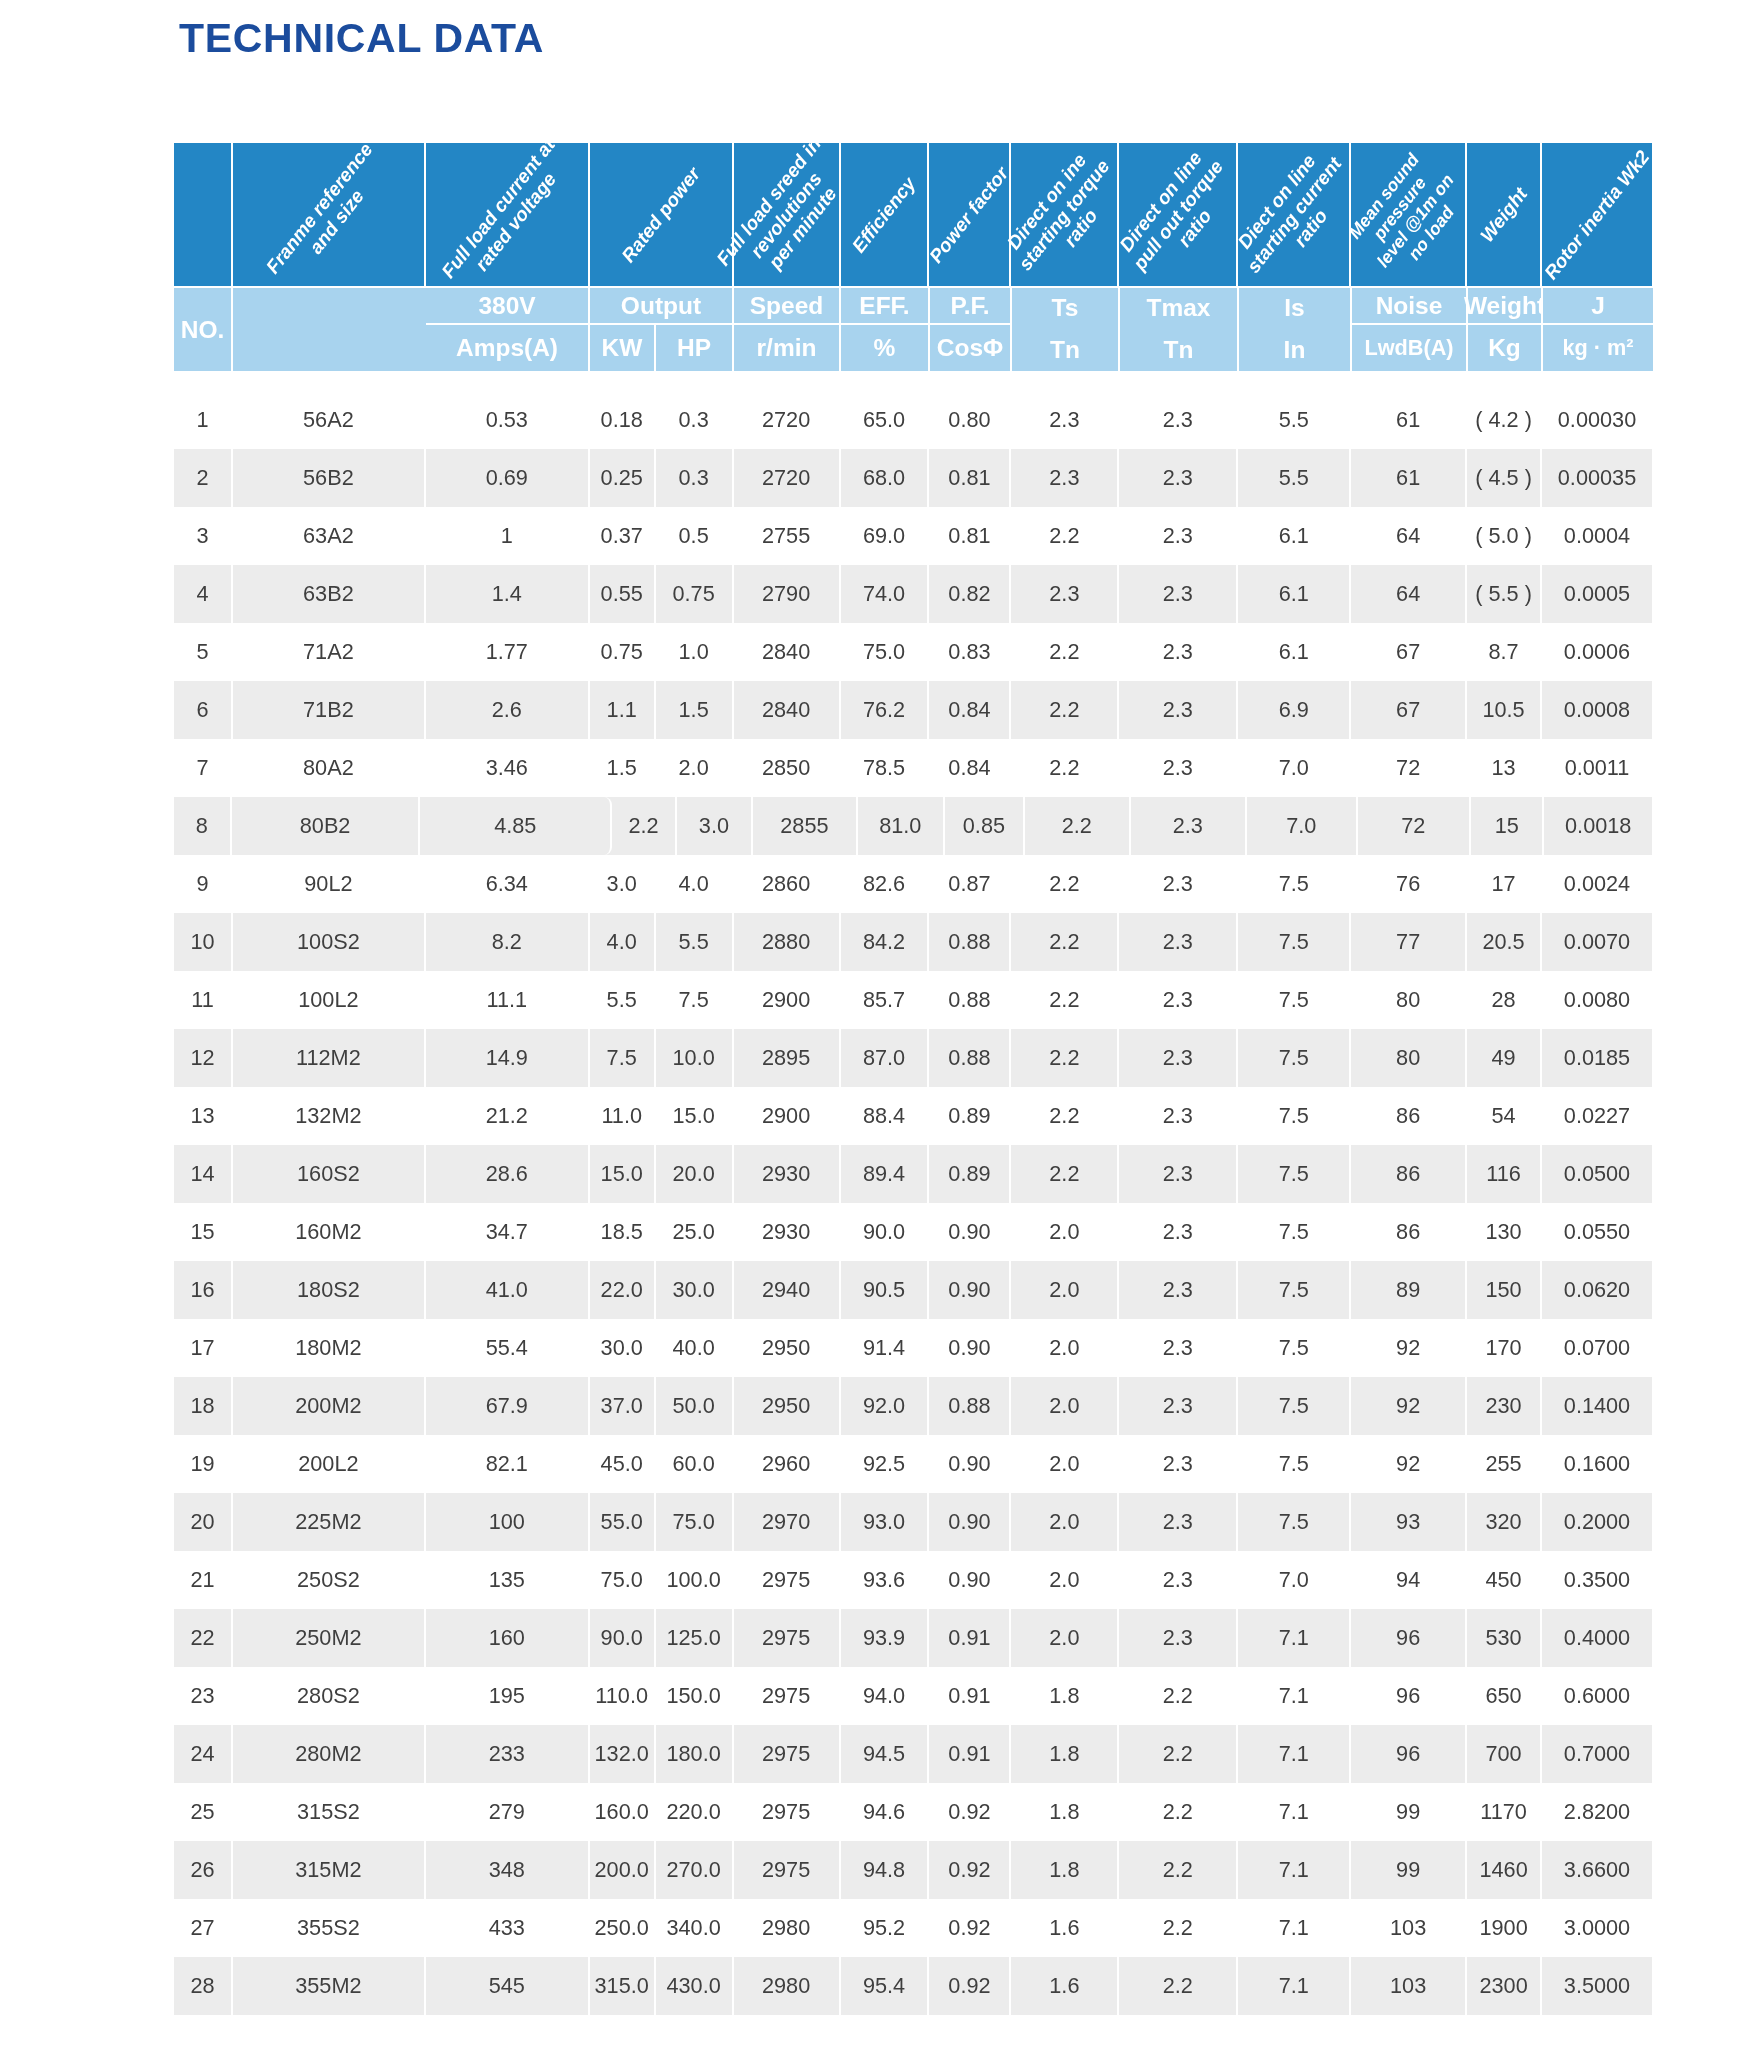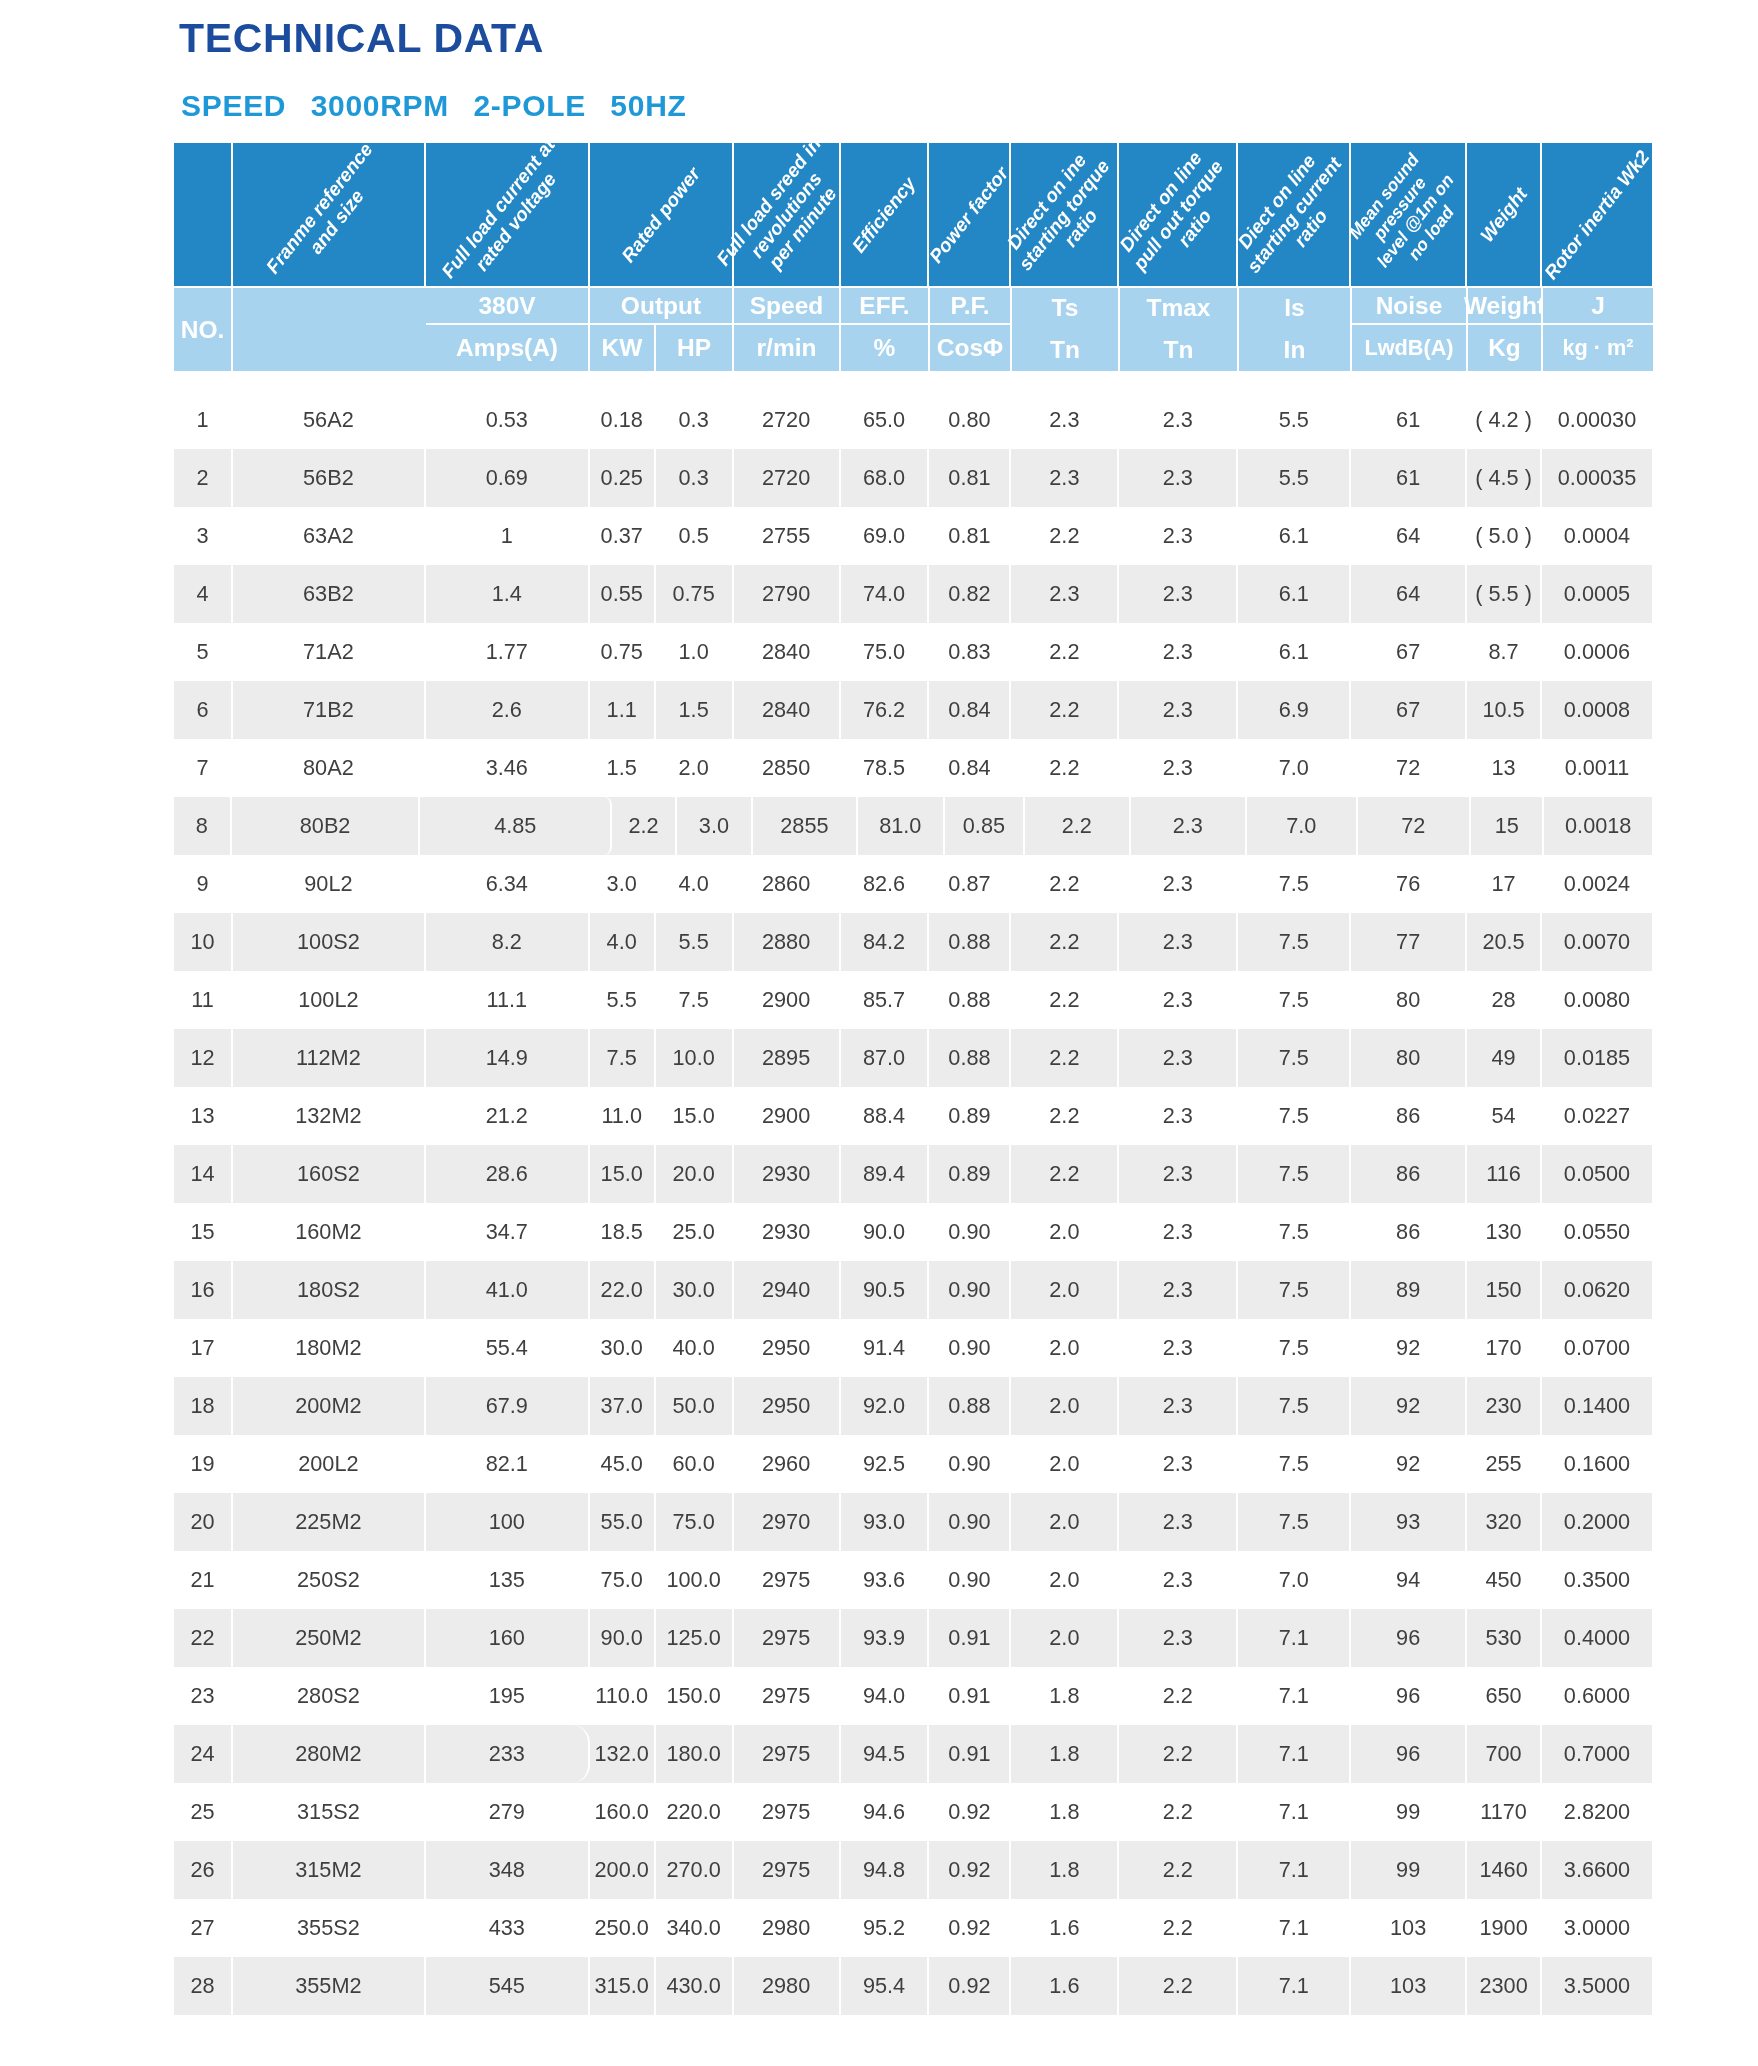--- a/index.html
+++ b/index.html
@@ -40,21 +40,20 @@
   .data-row.alt{background:#ececec;}
   .data-cell{display:flex;align-items:center;justify-content:center;box-sizing:border-box;
              border-right:2.1px solid #ffffff;color:#3f3f3f;font-size:21.7px;white-space:nowrap;}
   .data-cell:last-child{border-right:none;}
 </style>
 </head>
 <body>
 
 <div class="page">
   <div class="title">TECHNICAL DATA</div>
-  <div class="subtitle">SPEED  3000RPM  2-POLE  50HZ</div>
 
   <div class="table">
 
     <div class="dark-band">
         <div class="dark-cell" style="width: 59px;"></div>
         <div class="dark-cell" style="width: 193px;">
           <span class="diag">Franme reference<br>and size</span>
         </div>
         <div class="dark-cell" style="width: 164px;">
           <span class="diag">Full load current at<br>rated voltage</span>
@@ -498,21 +497,21 @@
           <div class="data-cell" style="width: 108px;">1.8</div>
           <div class="data-cell" style="width: 119px;">2.2</div>
           <div class="data-cell" style="width: 113px;">7.1</div>
           <div class="data-cell" style="width: 116px;">96</div>
           <div class="data-cell" style="width: 75px;">650</div>
           <div class="data-cell" style="width: 110px;">0.6000</div>
         </div>
         <div class="data-row alt">
           <div class="data-cell" style="width: 59px;">24</div>
           <div class="data-cell" style="width: 193px;">280M2</div>
-          <div class="data-cell" style="width: 164px; border-radius: 18px;">233</div>
+          <div class="data-cell" style="width: 164px;">233</div>
           <div class="data-cell" style="width: 66px;">132.0</div>
           <div class="data-cell" style="width: 78px;">180.0</div>
           <div class="data-cell" style="width: 107px;">2975</div>
           <div class="data-cell" style="width: 89px;">94.5</div>
           <div class="data-cell" style="width: 82px;">0.91</div>
           <div class="data-cell" style="width: 108px;">1.8</div>
           <div class="data-cell" style="width: 119px;">2.2</div>
           <div class="data-cell" style="width: 113px;">7.1</div>
           <div class="data-cell" style="width: 116px;">96</div>
           <div class="data-cell" style="width: 75px;">700</div>

